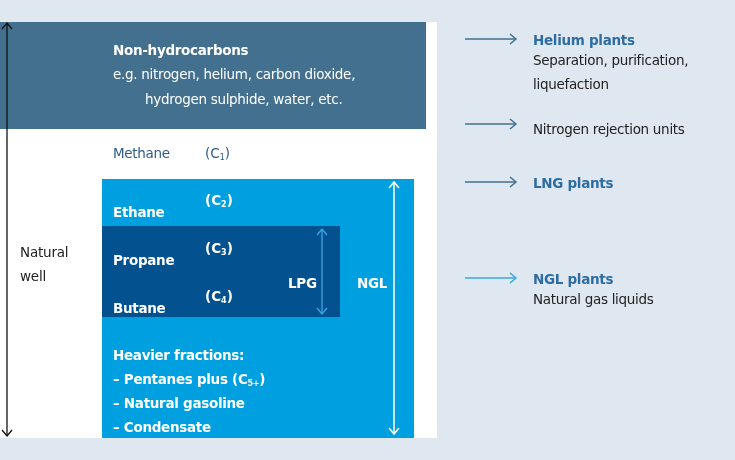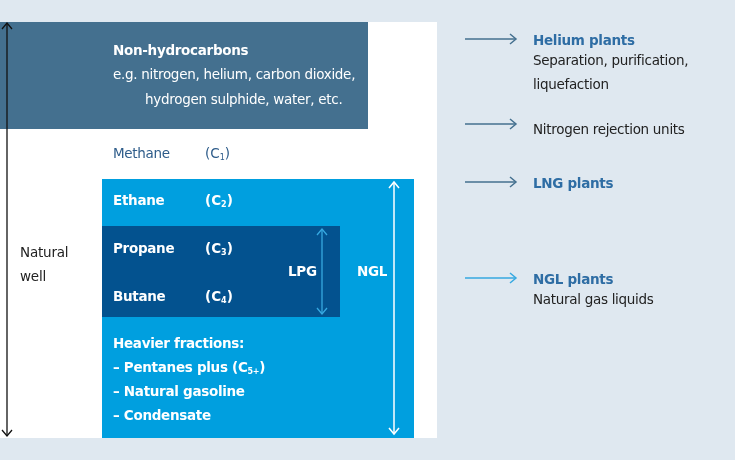--- a/index.html
+++ b/index.html
@@ -4,32 +4,32 @@
   <style>
     html, body { margin: 0; padding: 0; }
     body {
       width: 735px; height: 460px; overflow: hidden;
       background: #dfe8f0;
       font-family: "DejaVu Sans", sans-serif;
       position: relative;
     }
     .abs { position: absolute; }
     #panel { left: 0; top: 22px; width: 437px; height: 416px; background: #ffffff; }
-    #nonhc { left: 0; top: 22px; width: 368px; height: 107px; background: #44708f; color: #fff; }
+    #nonhc { left: 0; top: 22px; width: 426px; height: 107px; background: #44708f; color: #fff; }
     #nonhc .t1 { position: absolute; left: 113px; top: 20px; font-size: 13.5px; font-weight: bold; letter-spacing: -0.3px; }
     #nonhc .t2 { position: absolute; left: 113px; top: 44px; font-size: 13.5px; letter-spacing: -0.3px; }
     #nonhc .t3 { position: absolute; left: 145px; top: 69px; font-size: 13.5px; letter-spacing: -0.3px; }
 
     .methane { left: 113px; top: 145px; font-size: 13.5px; color: #2e5c8a; letter-spacing: -0.3px; }
     .methane-f { left: 205px; top: 145px; font-size: 13.5px; color: #2e5c8a; }
 
     #ngl { left: 102px; top: 179px; width: 312px; height: 259px; background: #009fdf; }
     #lpg { left: 102px; top: 226px; width: 238px; height: 91px; background: #03528f; }
 
-    .wlabel { color: #fff; font-size: 13.5px; font-weight: bold; letter-spacing: -0.3px; }
+    .wlabel { color: #fff; font-size: 13.5px; font-weight: bold; letter-spacing: -0.3px; margin-top: 12px; }
     .wformula { color: #fff; font-size: 13.5px; font-weight: bold; }
     sub { font-size: 8px; vertical-align: -2px; }
 
     .nat { left: 20px; top: 240px; font-size: 13.5px; color: #222; line-height: 24px; letter-spacing: -0.2px; }
 
     .rt-title { font-size: 13.5px; font-weight: bold; color: #2e6da4; letter-spacing: -0.3px; }
     .rt-desc { font-size: 13.5px; color: #222; line-height: 24px; letter-spacing: -0.3px; }
   </style>
 </head>
 <body>

